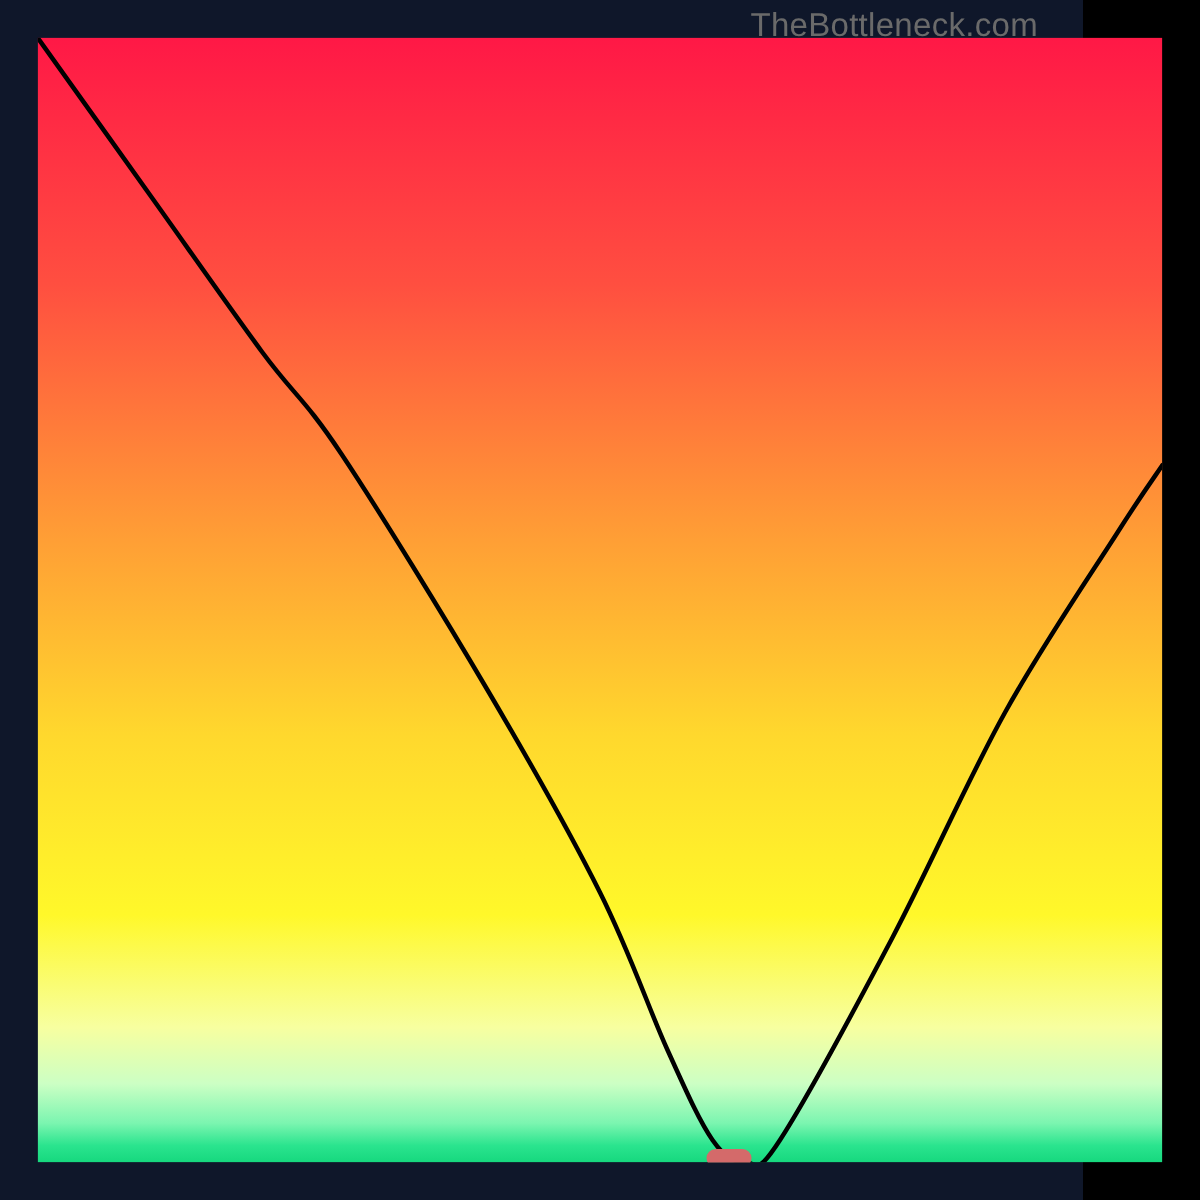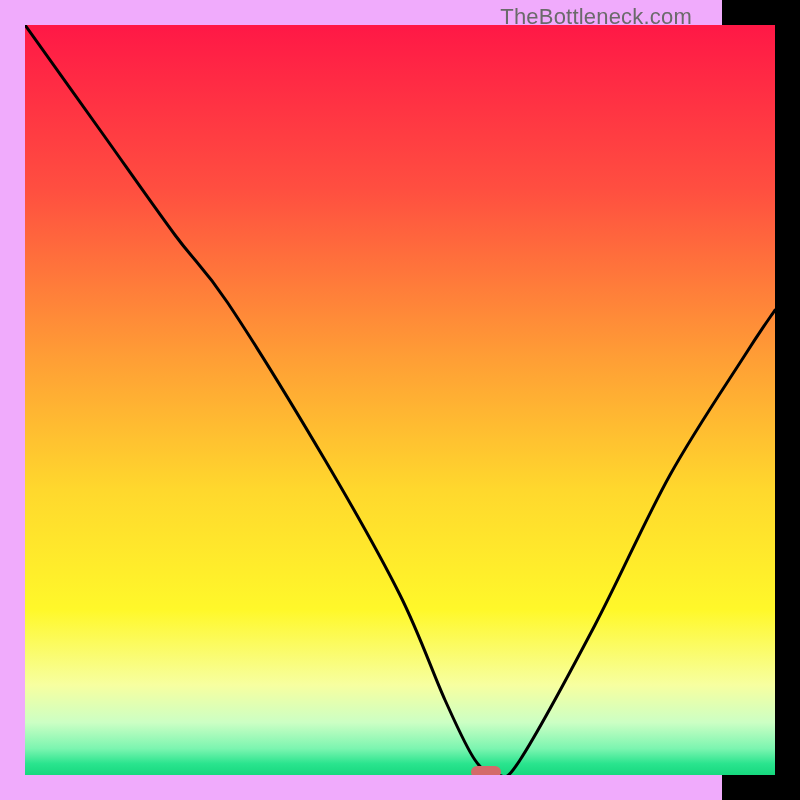--- a/index.html
+++ b/index.html
@@ -10,21 +10,21 @@
     background: #000;
     overflow: hidden;
     font-family: Arial, Helvetica, sans-serif;
   }
   .frame {
     position: absolute;
     left: 0;
     top: 0;
     width: 722px;
     height: 800px;
-    background: #f0abfc;
+    background: #0f172a;
   }
   .plot-area {
     position: absolute;
     left: 25px;
     top: 25px;
     width: 750px;
     height: 750px;
     overflow: hidden;
   }
   .gradient {

